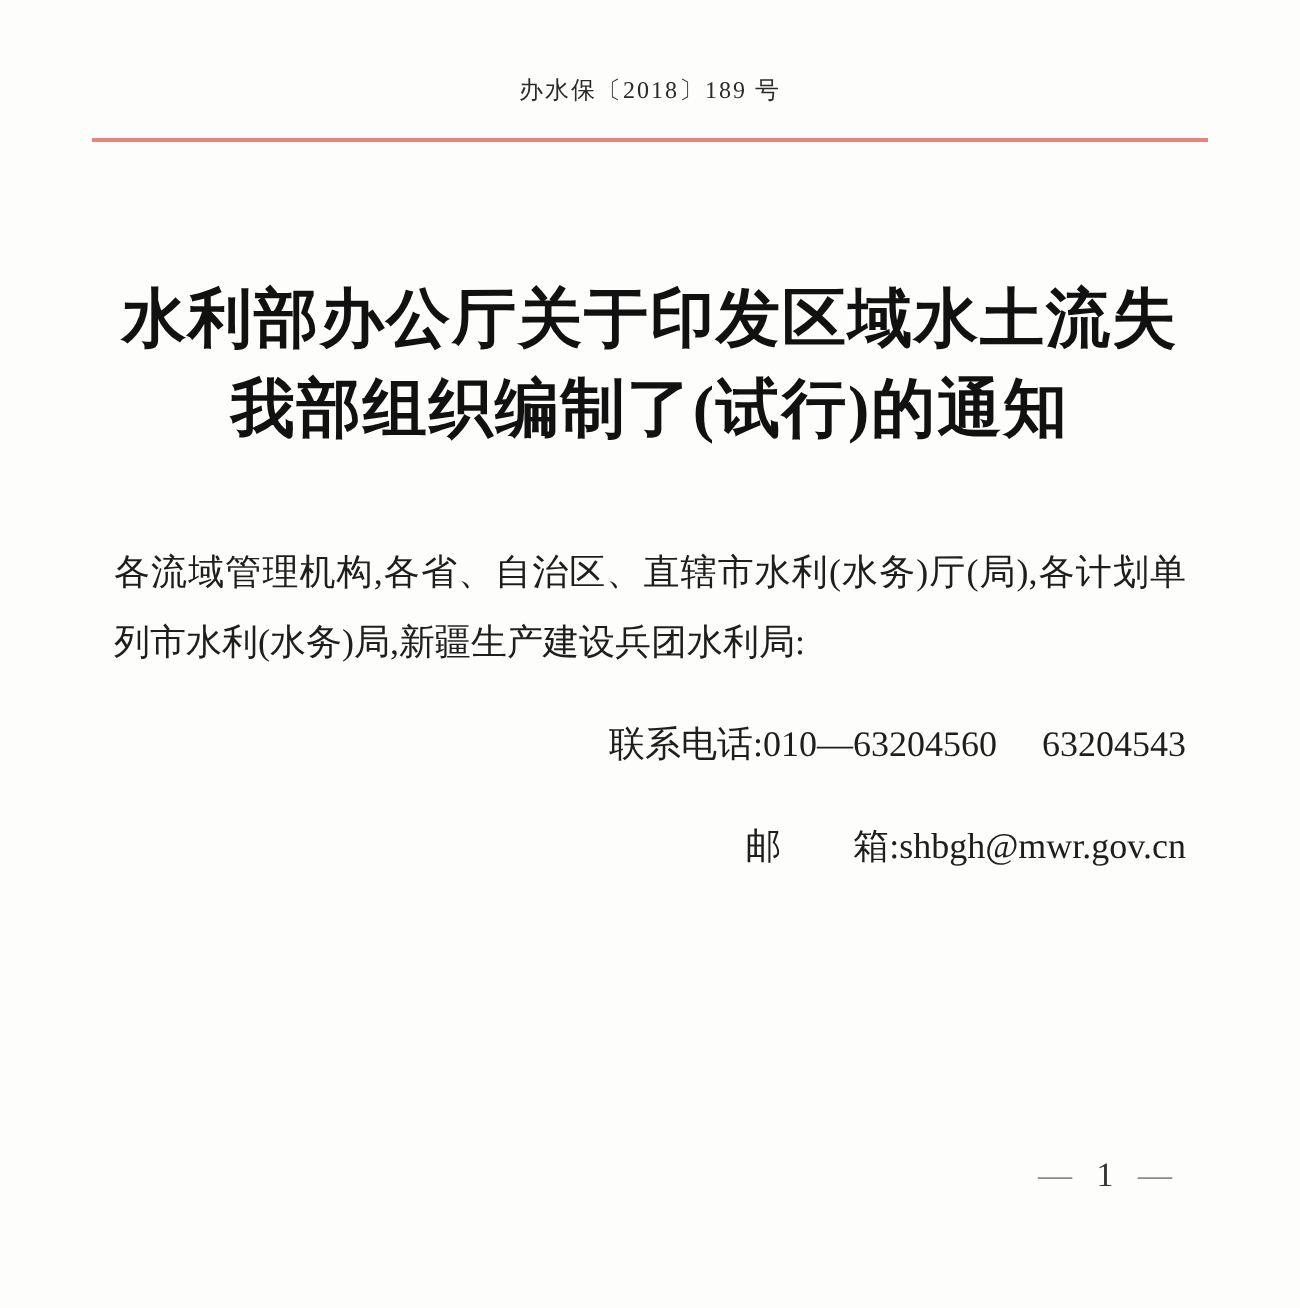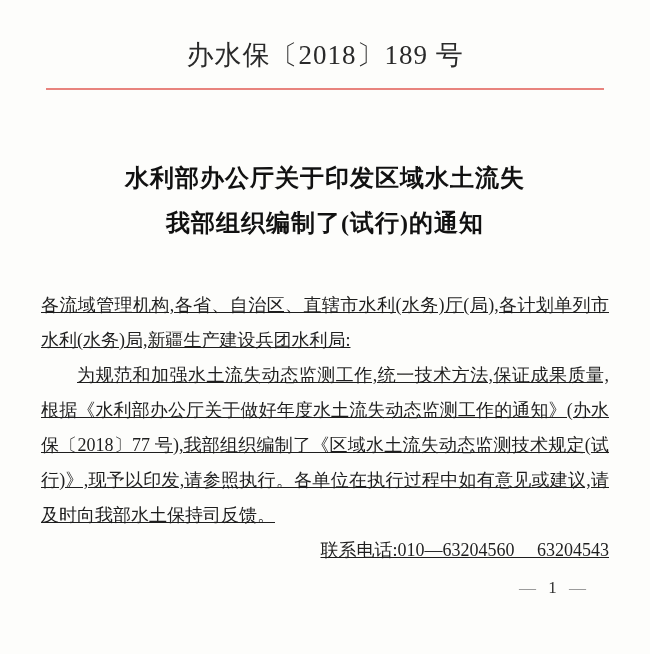--- a/index.html
+++ b/index.html
@@ -12,52 +12,51 @@
     width: 650px;
     height: 654px;
     background: #fdfdfb;
     overflow: hidden;
     font-family: "Liberation Serif", "DejaVu Serif", serif;
     color: #222222;
   }
   .doc-number {
     padding-top: 37px;
     text-align: center;
-    font-size: 27px;
+    font-size: 12px;
     letter-spacing: 1px;
     color: #2a2a2a;
   }
   .red-line {
     width: 558px;
     height: 2px;
     margin: 15px auto 0 auto;
     background: #e8837d;
   }
   .title {
     margin: 66px 0 0 0;
     text-align: center;
-    font-size: 24px;
+    font-size: 32px;
     font-weight: 700;
     line-height: 45px;
     letter-spacing: 1px;
     color: #111111;
   }
   .title-line {
     display: block;
   }
   .body-text {
     margin: 42px 41px 0 41px;
     font-size: 18px;
     line-height: 35px;
     text-align: justify;
     color: #1e1e1e;
   }
   .body-text p {
-    margin: 0;
-    text-decoration: underline;
+    margin: 16px;
   }
   .para-indent {
     text-indent: 2em;
   }
   .contact-line {
     padding-left: 2em;
     text-align: right;
   }
   .page-number {
     position: absolute;
@@ -84,22 +83,22 @@
 
   <div class="red-line" style="background: rgb(232, 131, 125);"></div>
 
   <h1 class="title">
     <span class="title-line">水利部办公厅关于印发区域水土流失</span>
     <span class="title-line">我部组织编制了(试行)的通知</span>
   </h1>
 
   <div class="body-text">
     <p class="para-salutation">各流域管理机构,各省、自治区、直辖市水利(水务)厅(局),各计划单列市水利(水务)局,新疆生产建设兵团水利局:</p>
-    <p class="para-indent">为规范和加强水土流失动态监测工作,统一技术方法,保证成果质量,根据《水利部办公厅关于做好年度水土流失动态监测工作的通知》(办水保〔2018〕77 号),我部组织编制了《区域水土流失动态监测技术规定(试行)》,现予以印发,请参照执行。各单位在执行过程中如有意见或建议,请及时向我部水土保持司反馈。</p>
     <p class="contact-line">联系电话:010—63204560　 63204543</p>
+    <p class="contact-line">邮　　箱:shbgh@mwr.gov.cn</p>
   </div>
 
   <div class="page-number">
     <span class="dash">—</span>
     <span class="num">1</span>
     <span class="dash">—</span>
   </div>
 
 </div>
 

